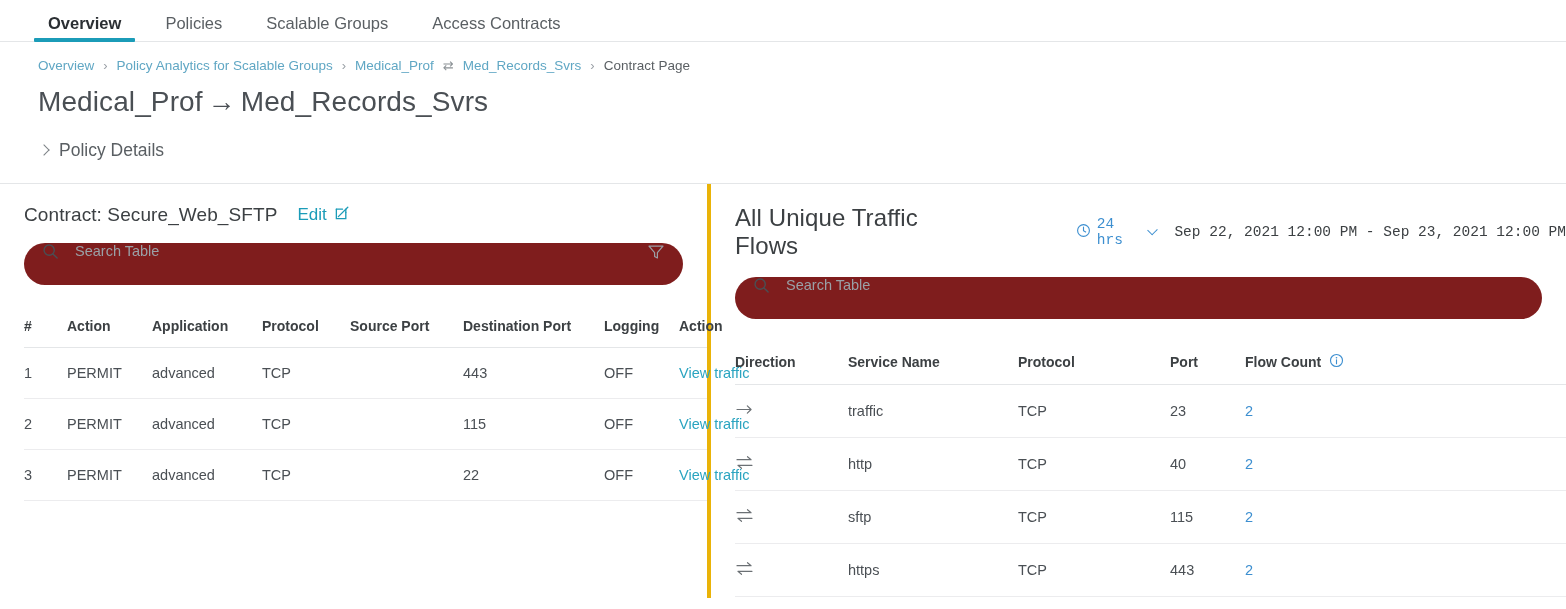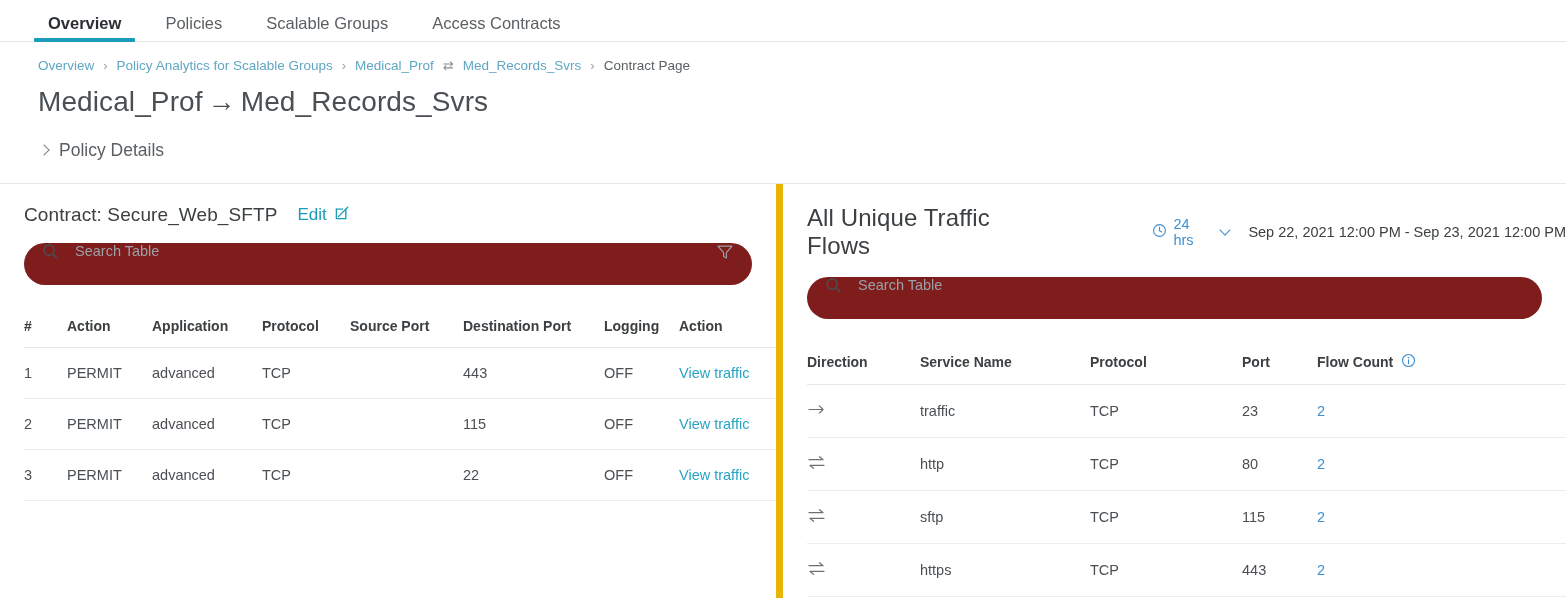--- a/index.html
+++ b/index.html
@@ -86,22 +86,22 @@
   .hr-main {
     margin-top: 22px;
     height: 1px;
     background: #e4e6e8;
     width: 100%;
   }
 
   
   .panels { display: flex; height: 414px; }
   .panel-left {
-    width: 783px;
-    border-right: 7px solid #eab308;
+    width: 711px;
+    border-right: 4px solid #eab308;
     background: #fff;
     position: relative;
   }
   .panel-right { flex: 1; background: #fff; }
 
   .panel-head {
     display: flex;
     align-items: center;
     padding: 20px 0 0 24px;
   }
@@ -125,20 +125,21 @@
     gap: 7px;
     cursor: pointer;
   }
 
   
   .time-wrap {
     display: flex;
     align-items: center;
     margin-left: 93px;
     gap: 7px;
+    font-family: Liberation Mono, monospace;
   }
   .time-chip {
     display: flex;
     align-items: center;
     gap: 6px;
     color: #3d8fd0;
     font-size: 14.5px;
     cursor: pointer;
   }
   .chev-down {
@@ -414,21 +415,21 @@
             <td>
               <span class="icon-dir">
                 <svg width="19" height="15" viewBox="0 0 20 16" fill="none">
                   <path d="M2 5H17M17 5L13.2 1.8" stroke="#6b7074" stroke-width="1.25" stroke-linecap="round" stroke-linejoin="round"></path>
                   <path d="M18 11H3M3 11L6.8 14.2" stroke="#6b7074" stroke-width="1.25" stroke-linecap="round" stroke-linejoin="round"></path>
                 </svg>
               </span>
             </td>
             <td>http</td>
             <td>TCP</td>
-            <td>80</td>
+            <td>40</td>
             <td class="flow-link">2</td>
           </tr>
           <tr>
             <td>
               <span class="icon-dir">
                 <svg width="19" height="15" viewBox="0 0 20 16" fill="none">
                   <path d="M2 5H17M17 5L13.2 1.8" stroke="#6b7074" stroke-width="1.25" stroke-linecap="round" stroke-linejoin="round"></path>
                   <path d="M18 11H3M3 11L6.8 14.2" stroke="#6b7074" stroke-width="1.25" stroke-linecap="round" stroke-linejoin="round"></path>
                 </svg>
               </span>

